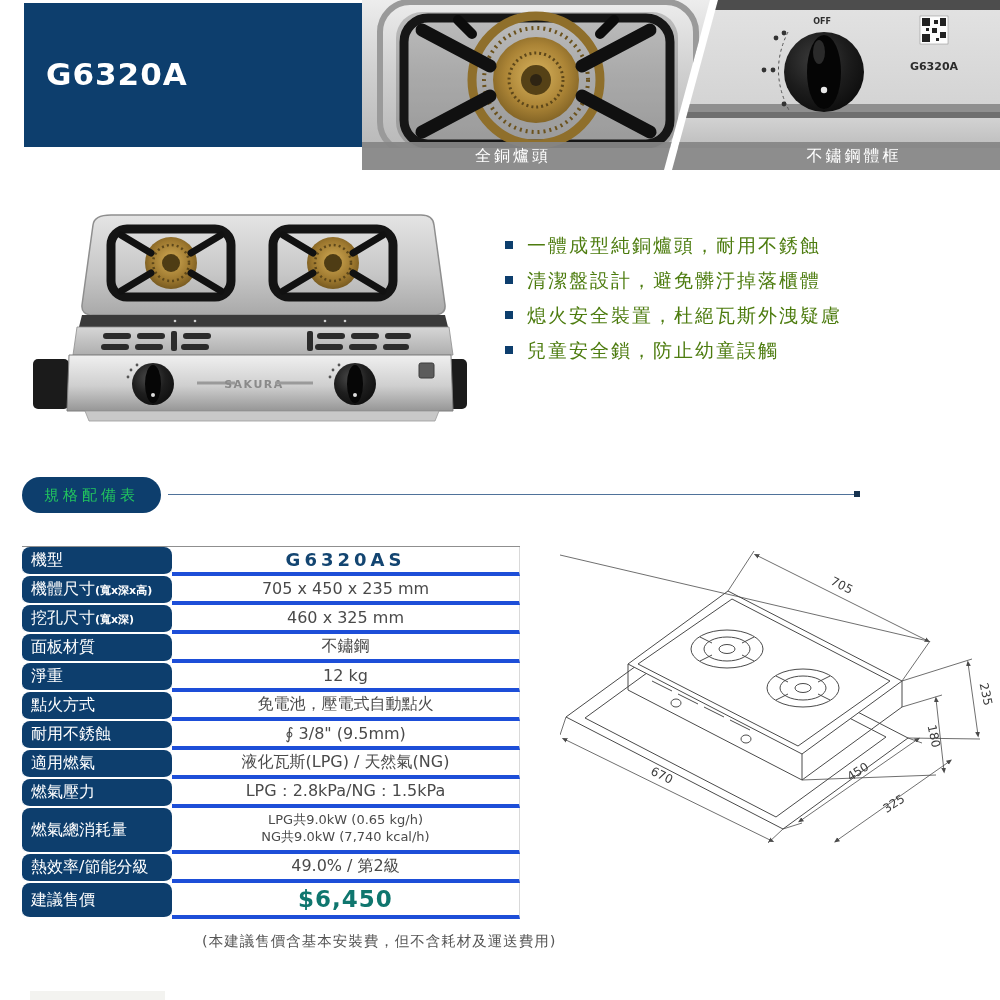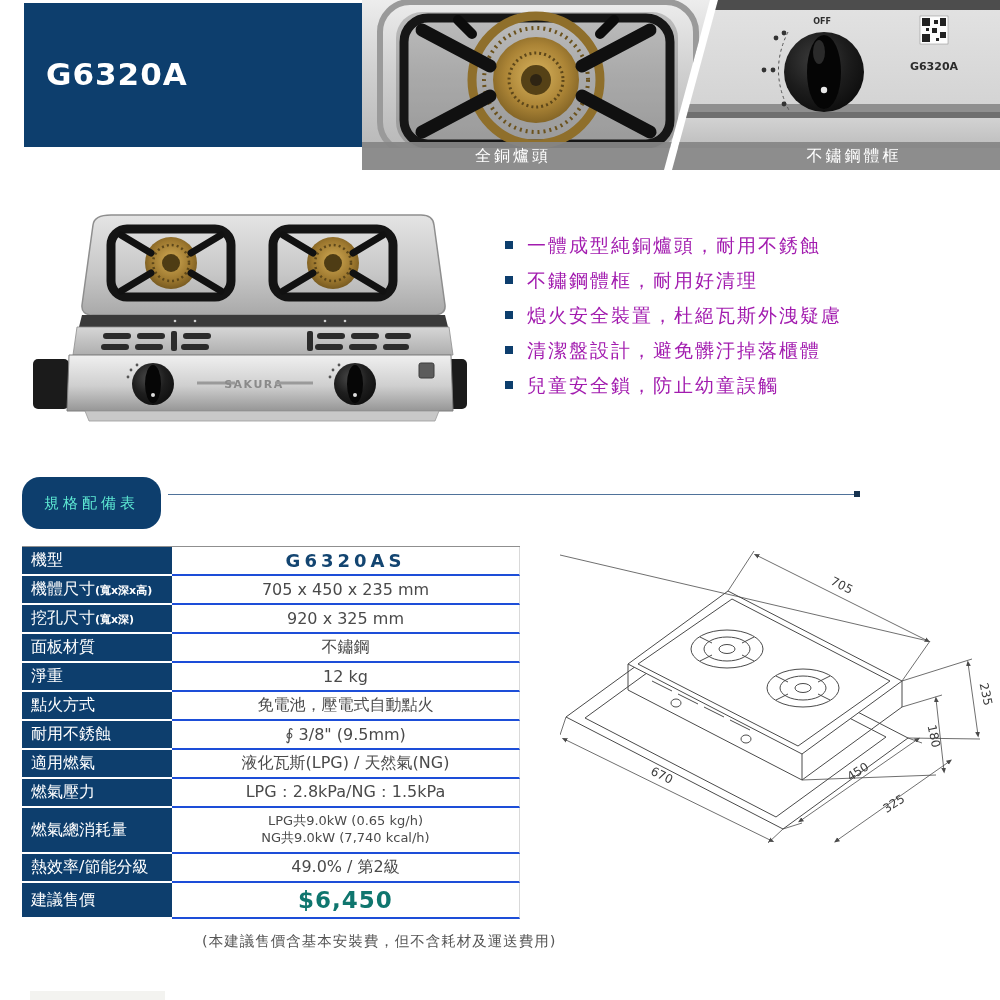--- a/index.html
+++ b/index.html
@@ -13,34 +13,34 @@
   .photo { position:absolute; top:0; height:170px; overflow:hidden; }
   .photo-left { left:362px; width:348px; clip-path:polygon(0 0,100% 0,calc(100% - 46px) 100%,0 100%); }
   .photo-right { left:672px; width:328px; clip-path:polygon(46px 0,100% 0,100% 100%,0 100%); }
   .caption-bar { position:absolute; left:0; bottom:0; width:100%; height:28px; background:rgba(134,134,134,0.94);
     color:#fff; font-size:16px; letter-spacing:3px; display:flex; align-items:center; justify-content:center; }
   .photo-left .caption-bar { padding-right:46px; }
   .photo-right .caption-bar { padding-left:36px;margin-top:36px; }
 
   
   .features { position:absolute; left:505px; top:234px; list-style:none; }
-  .features li { display:flex; align-items:flex-start; margin-bottom:13px; color:#a21caf; font-size:19px; letter-spacing:2px; line-height:22px;text-align:center; }
+  .features li { display:flex; align-items:flex-start; margin-bottom:13px; color:#4d7c0f; font-size:19px; letter-spacing:2px; line-height:22px;text-align:center; }
   .features .sq { flex:0 0 8px; width:8px; height:8px; background:#0d3e6d; margin:7px 14px 0 0; }
 
   
-  .spec-pill { position:absolute; left:22px; top:477px; height:52px; padding:0 22px; border-radius:18px;
-    background:#0d3e6d; color:#5eead4; font-size:15px; letter-spacing:4px; display:flex; align-items:center; }
+  .spec-pill { position:absolute; left:22px; top:477px; height:36px; padding:0 22px; border-radius:18px;
+    background:#0d3e6d; color:#22c55e; font-size:15px; letter-spacing:4px; display:flex; align-items:center; }
   .spec-line { position:absolute; left:168px; top:494px; width:688px; height:1px; background:#4f729a; }
   .spec-line-dot { position:absolute; left:854px; top:491px; width:6px; height:6px; background:#16324f; }
 
   table.spec { position:absolute; left:22px; top:546px; width:498px; border-collapse:separate; border-spacing:0; border-top:1px solid #8f8f8f; }
   table.spec th { width:150px; background:#0d3e6d; color:#fff; font-weight:500; font-size:16px; text-align:left;
-    padding:0 2px 0 9px; border-bottom:2px solid #ffffff; height:29px; white-space:nowrap; }
+    padding:0 2px 0 9px; border-bottom:2px solid #ffffff; height:29px; white-space:nowrap;border-radius:8px; }
   table.spec th .lnote { font-size:11px; font-weight:700; }
-  table.spec td { background:#fff; border-bottom:2px solid #1d4ed8; border-right:1px solid #d9d9d9;
+  table.spec td { background:#fff; border-bottom:4px solid #1d4ed8; border-right:1px solid #d9d9d9;
     text-align:center; color:#4a4a4a; font-size:16px; height:29px; padding:0 4px; }
   table.spec tr.model td { color:#134571; font-weight:700; font-size:18px; letter-spacing:4px; }
   table.spec tr.small td { font-size:13px; line-height:1.3; }
   table.spec tr.price td { color:#0f766e; font-weight:700; font-size:23px; letter-spacing:1px; }
   table.spec tr.small th, table.spec tr.small td { height:46px; }
   table.spec tr.price th, table.spec tr.price td { height:36px; }
   .spec-note { position:absolute; left:202px; top:932px; color:#555; font-size:14.5px; letter-spacing:1px; }
 
   
   .stove-illustration { position:absolute; left:25px; top:205px; width:450px; height:225px; }
@@ -239,53 +239,49 @@
     </svg>
   </div>
 
   <ul class="features">
     <li>
         <span class="sq"></span>
         <span>一體成型純銅爐頭，耐用不銹蝕</span>
       </li>
     <li>
         <span class="sq"></span>
-        <span>不鏽鋼體框，耐用好清理</span>
+        <span>清潔盤設計，避免髒汙掉落櫃體</span>
       </li>
     <li>
         <span class="sq"></span>
         <span>熄火安全裝置，杜絕瓦斯外洩疑慮</span>
       </li>
     <li>
         <span class="sq"></span>
-        <span>清潔盤設計，避免髒汙掉落櫃體</span>
-      </li>
-    <li>
-        <span class="sq"></span>
         <span>兒童安全鎖，防止幼童誤觸</span>
       </li>
   </ul>
 
   <div class="spec-pill">規格配備表</div>
   <div class="spec-line"></div>
   <div class="spec-line-dot"></div>
 
   <table class="spec">
     <tbody id="spec-body">
         <tr class="model">
           <th>機型</th>
           <td>G6320AS</td>
         </tr>
         <tr>
           <th>機體尺寸<span class="lnote">(寬x深x高)</span></th>
           <td>705 x 450 x 235 mm</td>
         </tr>
         <tr>
           <th>挖孔尺寸<span class="lnote">(寬x深)</span></th>
-          <td>920 x 325 mm</td>
+          <td>460 x 325 mm</td>
         </tr>
         <tr>
           <th>面板材質</th>
           <td>不鏽鋼</td>
         </tr>
         <tr>
           <th>淨重</th>
           <td>12 kg</td>
         </tr>
         <tr>

